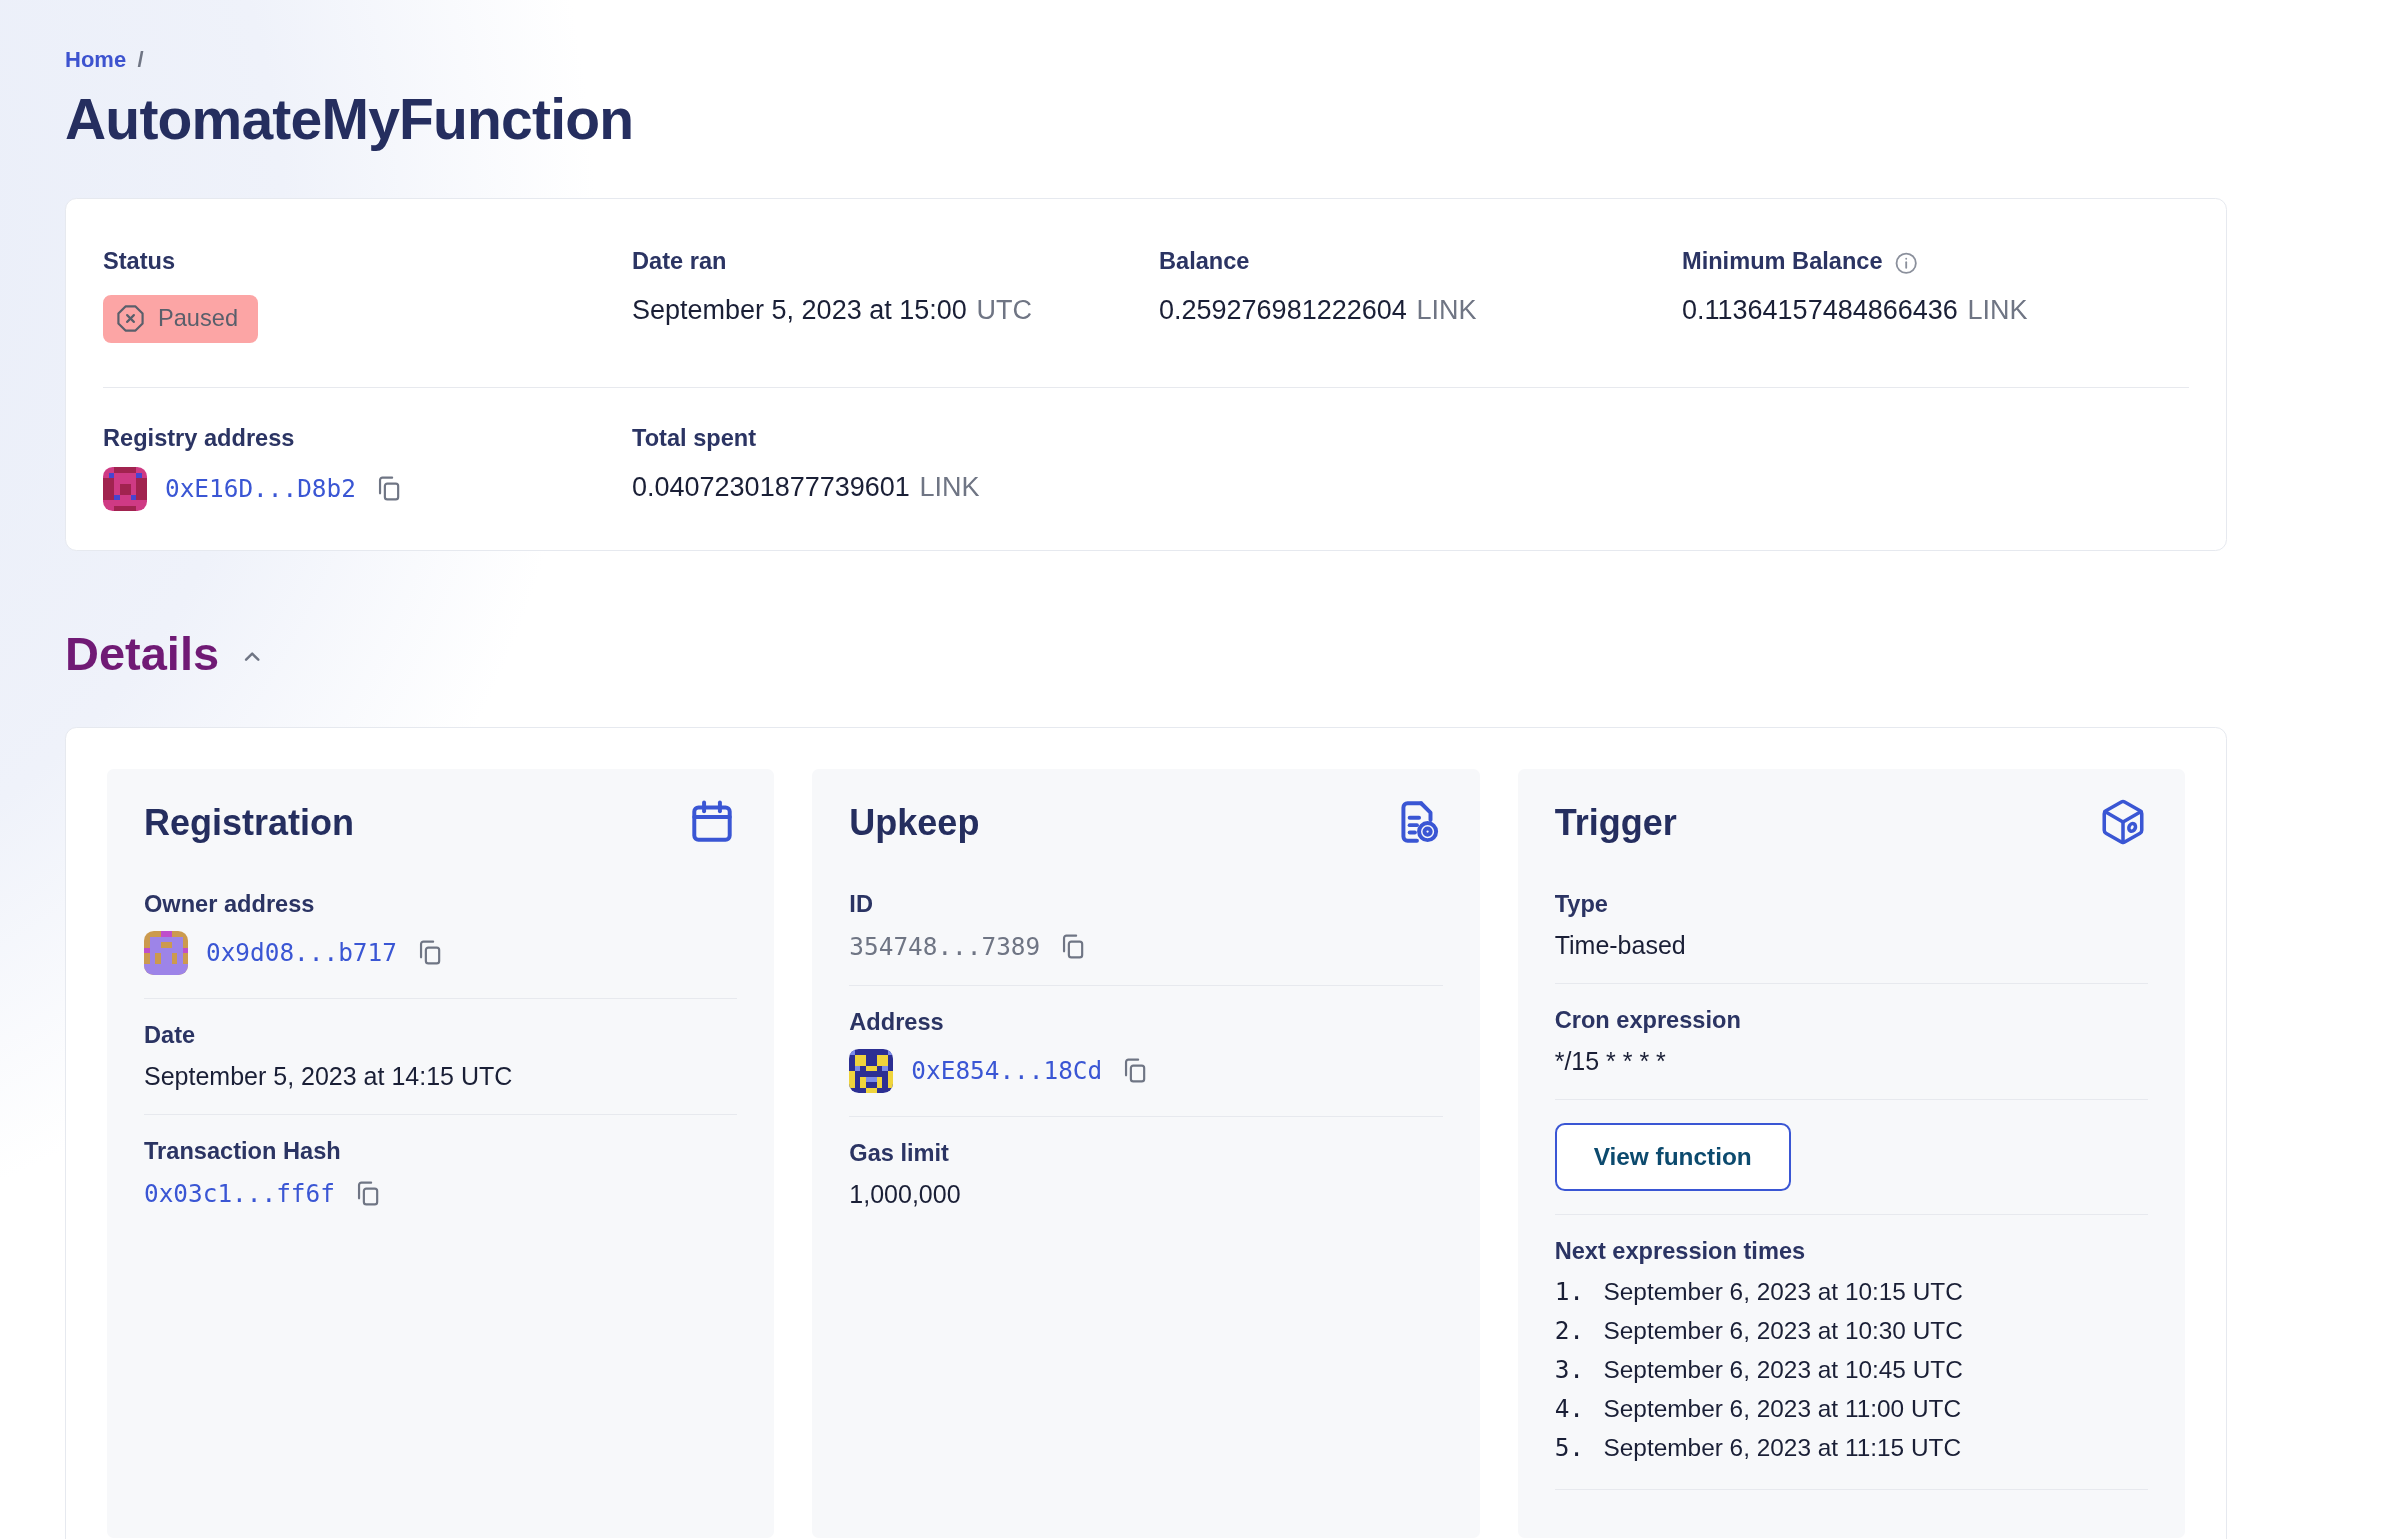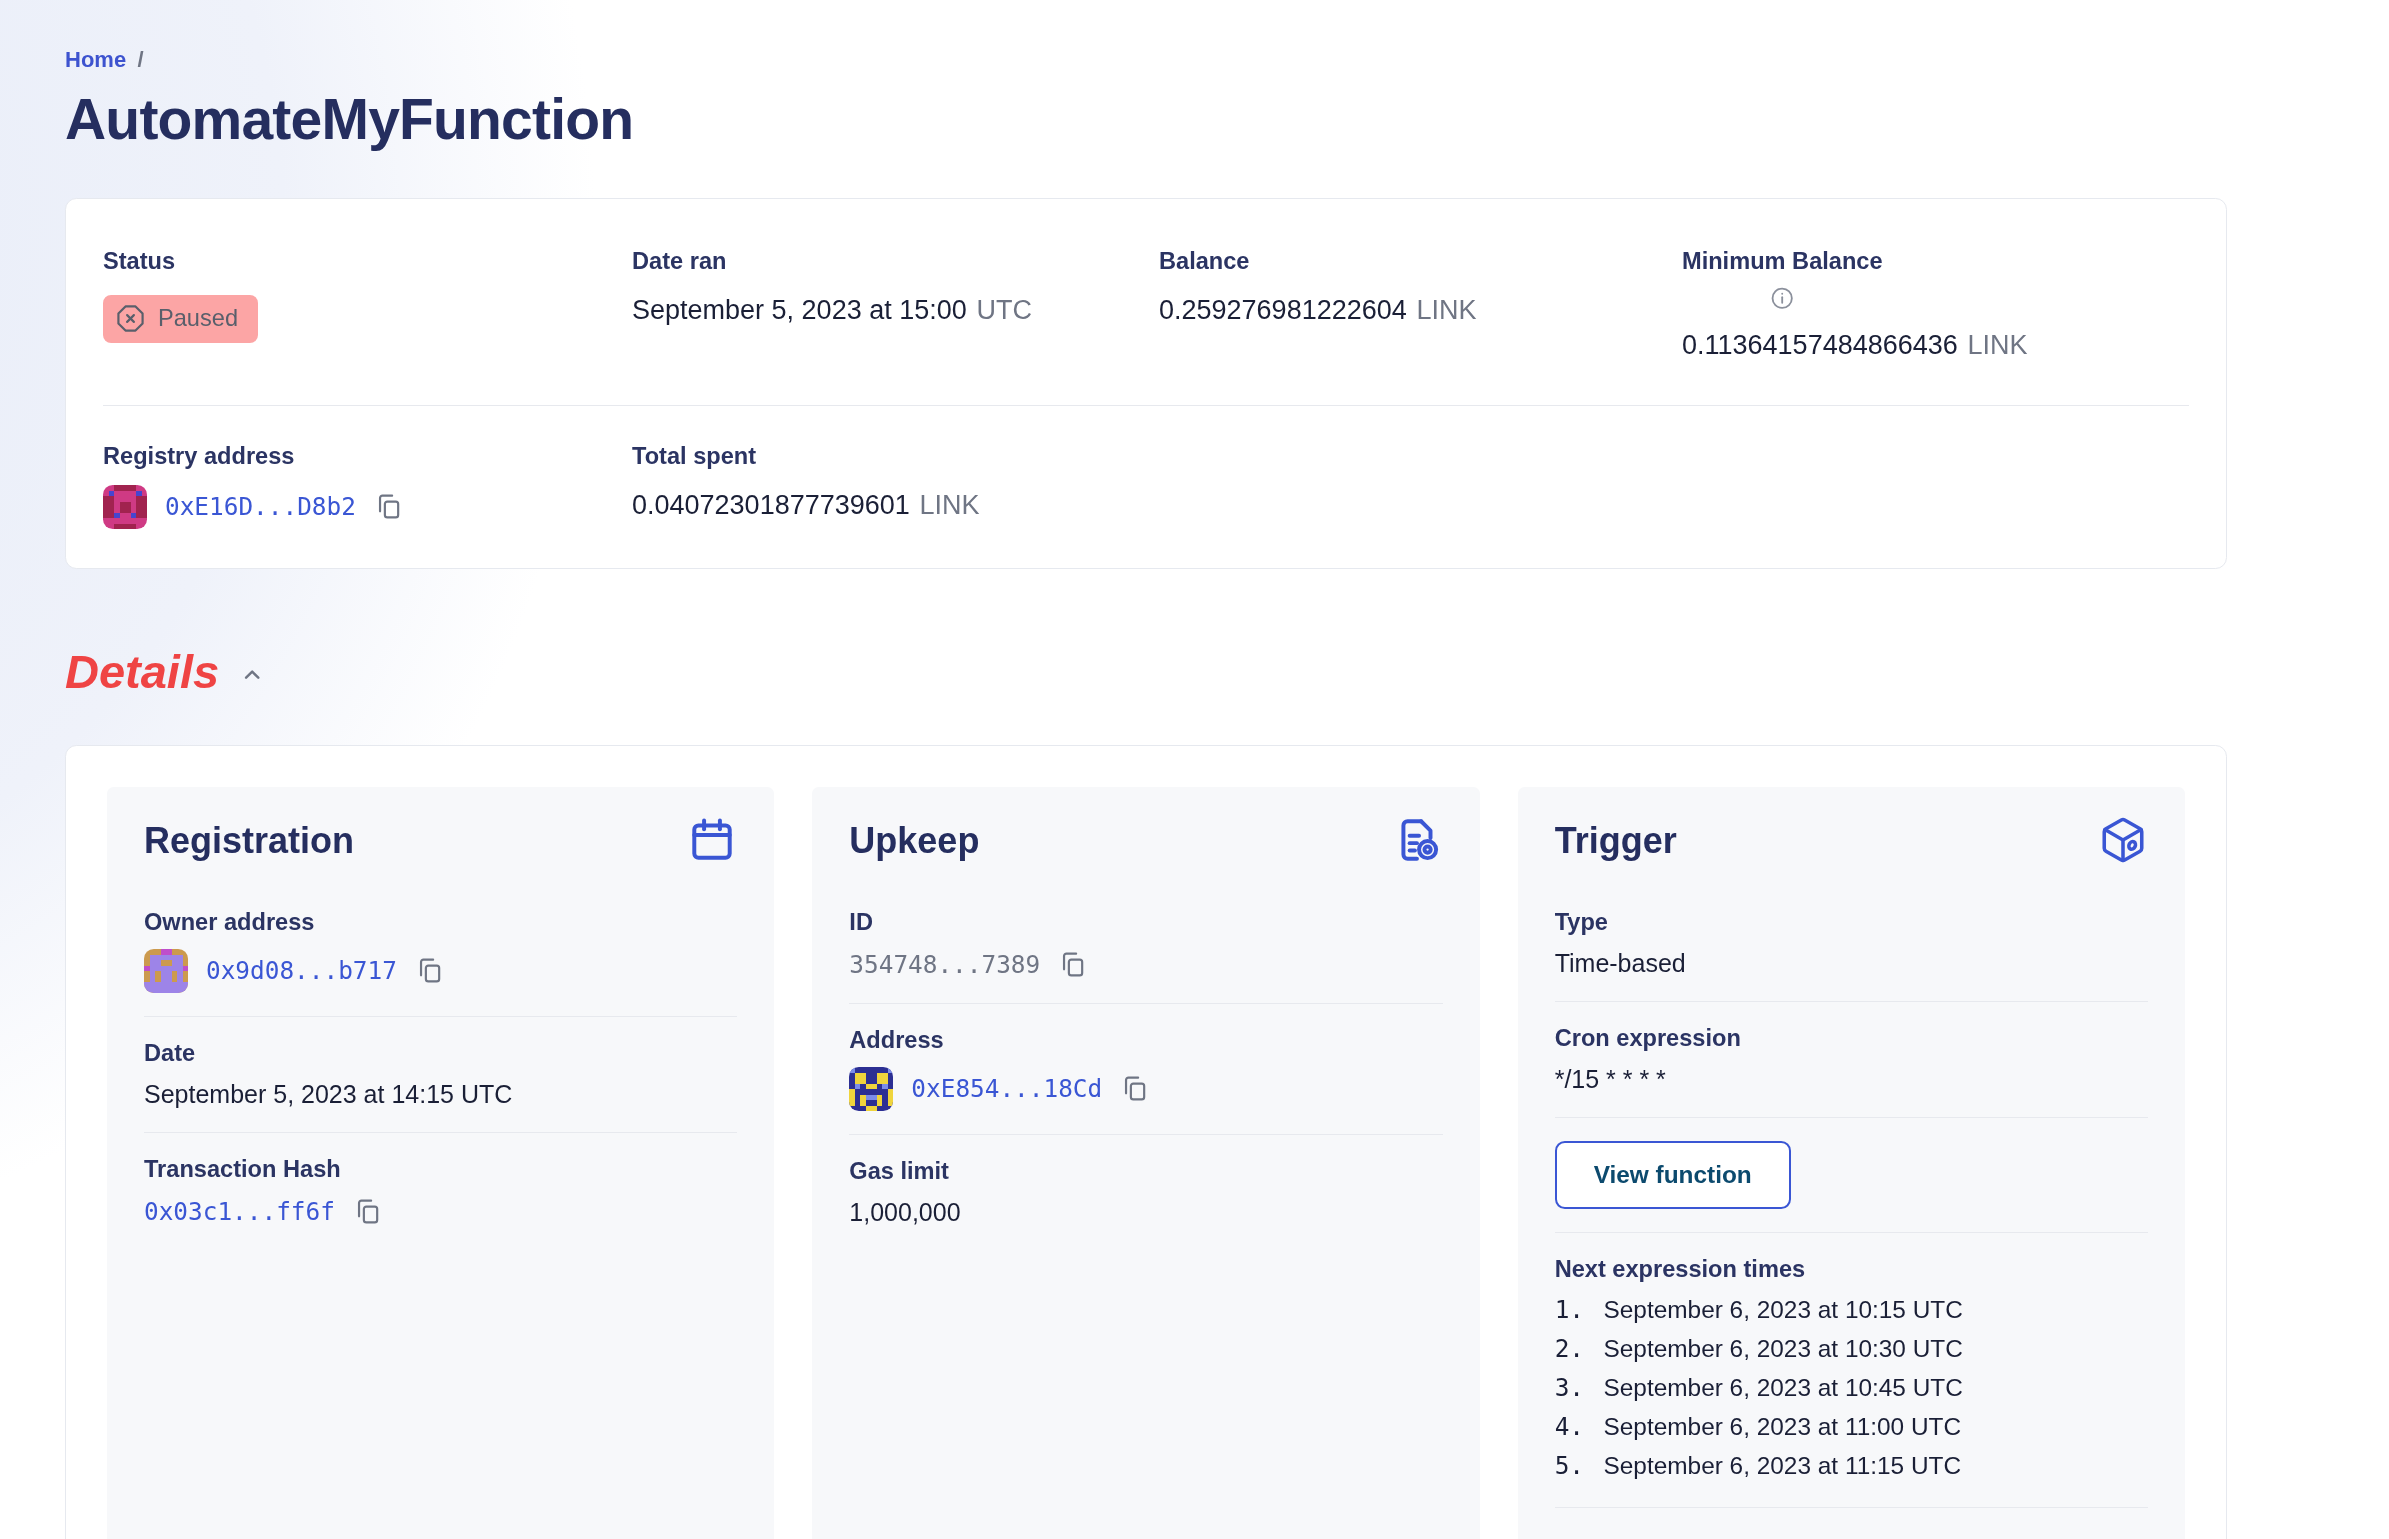--- a/index.html
+++ b/index.html
@@ -24,21 +24,21 @@
   h1.page-title { margin-top: 13px; font-size: 57px; font-weight: 700; letter-spacing: -0.8px; color: #252e5f; }
 
   
   .card {
     width: 2162px; background: #ffffff;
     border: 1.6px solid #e6e9ef; border-radius: 11.4px;
   }
   .summary-card { margin-top: 46px; padding: 49px 37px 39px 37px; }
 
   .summary-grid { display: grid; grid-template-columns: 529px 527px 523px 1fr; }
-  .field .label-row { display: inline-flex; align-items: center; gap: 11.4px; flex-direction: column; }
+  .field .label-row { display: inline-flex; align-items: flex-end; gap: 11.4px; }
   .label { font-size: 23.6px; font-weight: 700; color: #2b3463; }
   .value-row { margin-top: 19.5px; font-size: 27px; color: #1a1f36; display: flex; align-items: center; gap: 9.8px; }
   .suffix { color: #6f7584; }
   .divider { border: 0; border-top: 1.6px solid #e7e9ee; width: 100%; }
   .summary-card .divider { margin: 44px 0 37px 0; }
 
   
   .badge {
     display: inline-flex; align-items: center; gap: 13px;
     background: #fca5a5; border-radius: 8.1px; padding: 9.8px 19.5px 9.8px 13px;
@@ -52,21 +52,21 @@
   .addr-link { font-size: 24.4px; color: #3a56d4; text-decoration: none; cursor: pointer; }
   .id-text { font-size: 24.4px; color: #6f7584; }
   .blockie { width: 44px; height: 44px; border-radius: 9.8px; flex: 0 0 auto; }
   .copy-btn { display: inline-flex; cursor: pointer; color: #6f7584; }
   .copy-btn svg { width: 29px; height: 31px; }
   .info-btn { display: inline-flex; cursor: pointer; color: #8b909c; }
   .info-btn svg { width: 24.4px; height: 24.4px; }
 
   
   .details-heading { margin-top: 75px; display: flex; align-items: center; gap: 21px; }
-  .details-heading h2 { font-size: 47px; font-weight: 700; color: #ef4444; font-style: italic; }
+  .details-heading h2 { font-size: 47px; font-weight: 700; color: #701a75; }
   .collapse-btn { display: inline-flex; cursor: pointer; color: #6f7584; margin-top: 8.1px; }
   .collapse-btn svg { width: 24.4px; height: 24.4px; }
 
   
   .details-card { margin-top: 46px; padding: 41px; margin-bottom: 16.3px; }
   .cards-row { display: flex; gap: 38px; align-items: stretch; }
   .inner-card {
     flex: 1 1 0; background: #f7f8fa; border-radius: 6.5px;
     padding: 28px 37px 24.4px 37px; min-height: 731px;
   }

